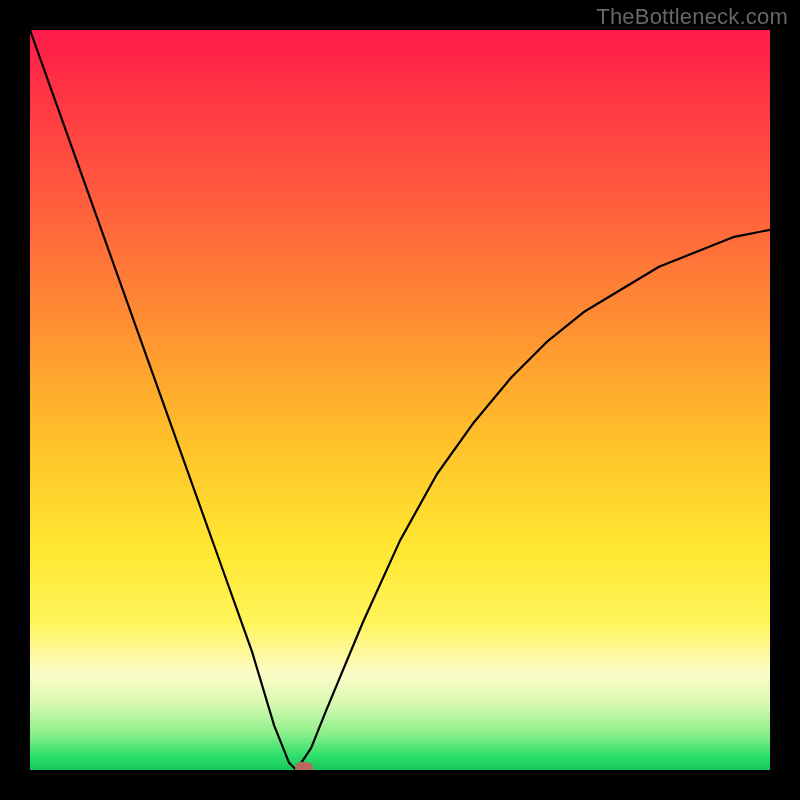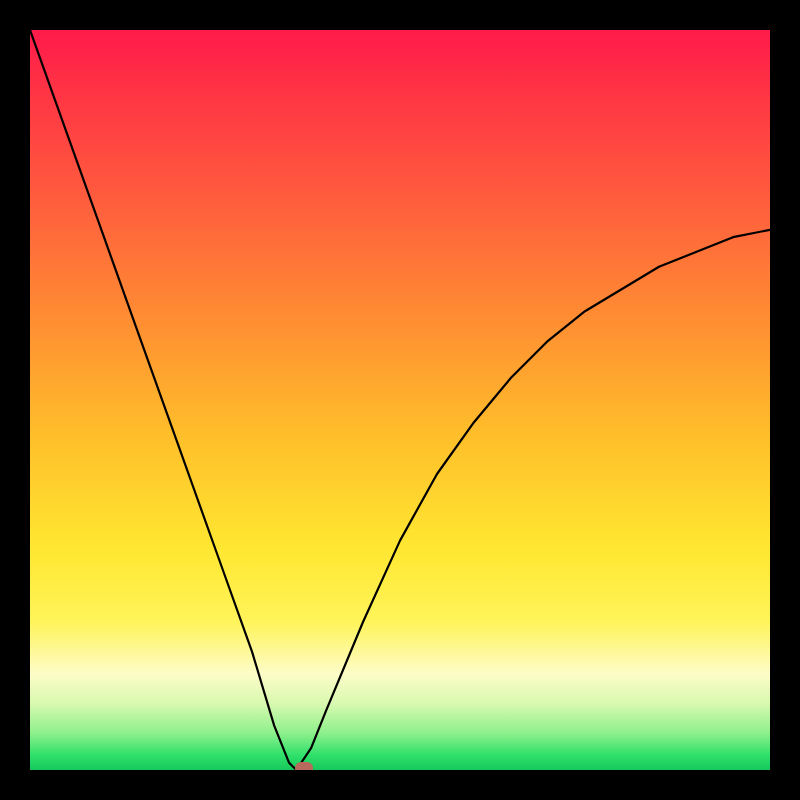--- a/index.html
+++ b/index.html
@@ -66,20 +66,21 @@
     height: 12px;
     border-radius: 6px;
     background: #b86a5c;
     z-index: 5;
   }
 </style>
 </head>
 <body>
 
 <div class="frame">
+  <div class="watermark">TheBottleneck.com</div>
 
   <div class="plot">
     <div class="gradient"></div>
 
     <svg class="curve" viewBox="0 0 740 740" preserveAspectRatio="none">
       <path d="M0.0 0.0 L37.0 103.6 L74.0 207.2 L111.0 310.8 L148.0 414.4 L185.0 518.0 L222.0 621.6 L244.2 695.6 L259.0 732.6 L266.4 740.0 L266.4 740.0 L281.2 717.8 L296.0 680.8 L333.0 592.0 L370.0 510.6 L407.0 444.0 L444.0 392.2 L481.0 347.8 L518.0 310.8 L555.0 281.2 L592.0 259.0 L629.0 236.8 L666.0 222.0 L703.0 207.2 L740.0 199.8" fill="none" stroke="#000000" stroke-width="2.2" stroke-linejoin="round" stroke-linecap="round"></path>
     </svg>
 
     <div class="marker" style="left: 264.8px; top: 732px; background: rgb(184, 106, 92);"></div>
   </div>

